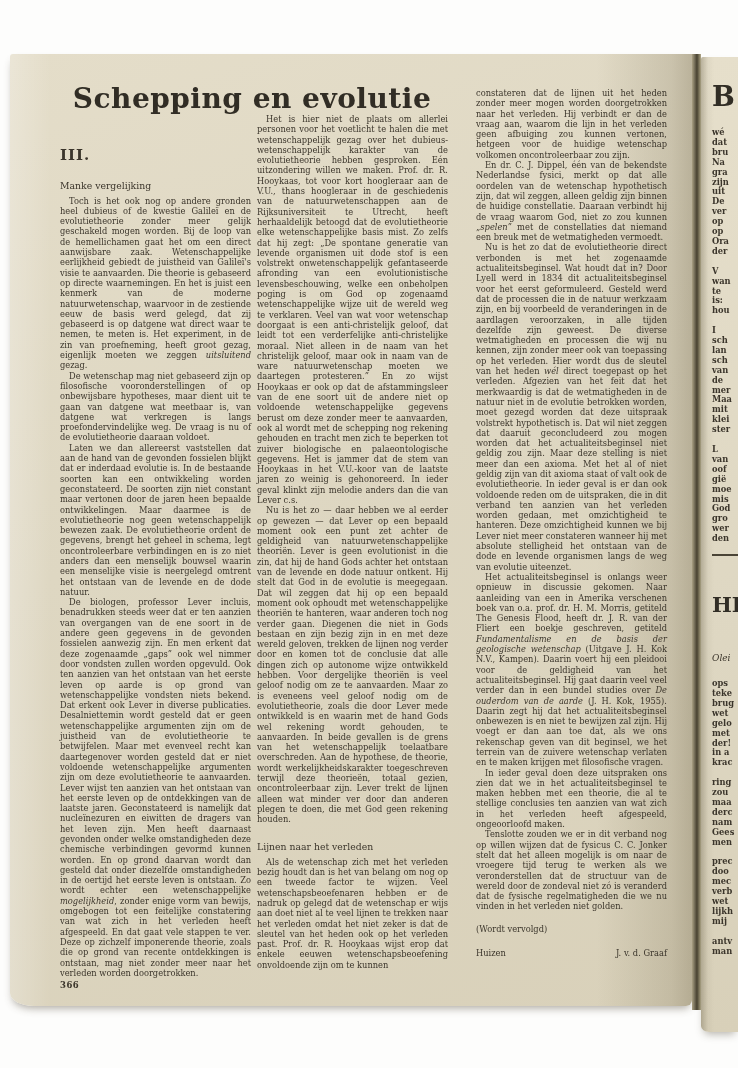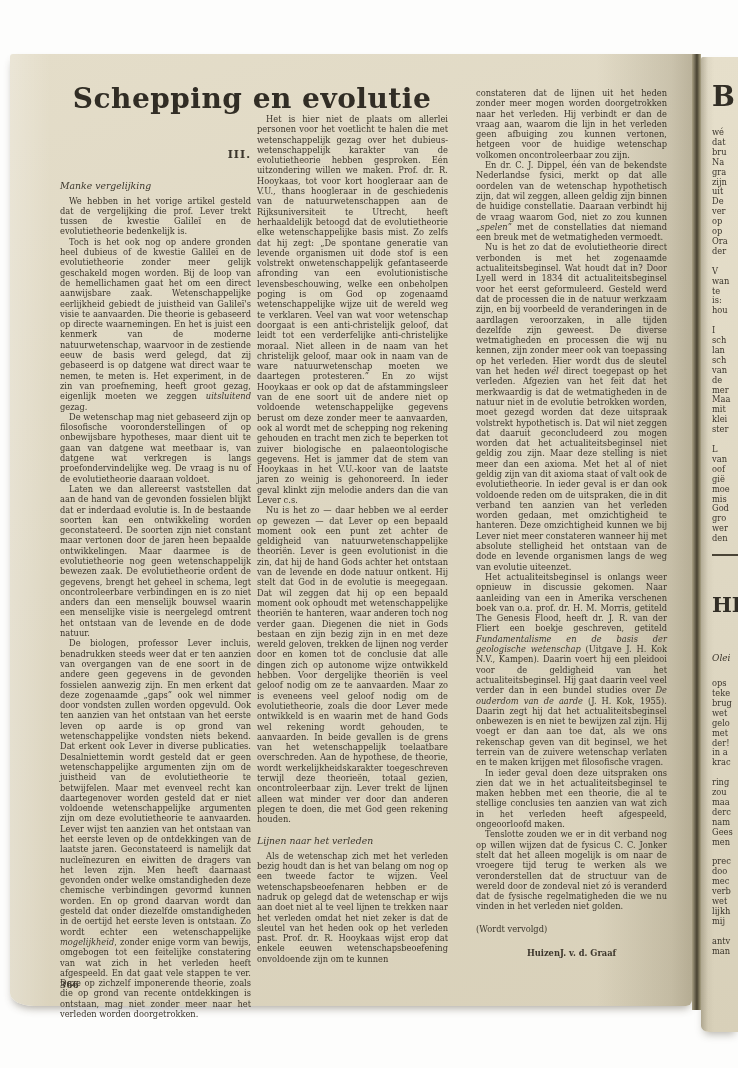--- a/index.html
+++ b/index.html
@@ -24,62 +24,61 @@
   .col {
     position:absolute; width:191px;
     font-size:8.3px; line-height:10.3px; text-align:justify;
     hyphens:auto; -webkit-hyphens:auto;
   }
   .col p { text-indent:9px; }
   .col p.noindent { text-indent:0; }
   .col1 { left:50px; top:96px; }
   .col2 { left:247px; top:60px; }
   .col3 { left:458px; top:34px;margin-left:8px; }
-  .section-num { text-align:right; font-weight:bold; font-size:11px; letter-spacing:1px; margin-bottom:21px; }
-  .subhead { font-style:italic; font-size:9.3px; margin-bottom:4px; text-align:left; }
-  .subhead.mt { margin-top:12px; }
+  .section-num { text-align:left; font-weight:bold; font-size:15px; letter-spacing:1px; margin-bottom:21px; }
+  .subhead { font-size:9.3px; margin-bottom:4px; text-align:left; }
+  .subhead.mt { margin-top:18px; }
   .closing { margin-top:12px; text-indent:0 !important; }
-  .signature-row { display:flex; justify-content:center; margin-top:14px;font-weight:bold; }
+  .signature-row { display:flex; justify-content:space-between; margin-top:14px; }
   .page-number { position:absolute; left:50px; bottom:16px; font-weight:bold; font-size:8.5px; letter-spacing:.5px; }
 
   
   .gutter {
     position:absolute; left:692px; top:54px; width:9px; height:956px;
     background:linear-gradient(to right, #aaa184 0%, #6b6450 35%, #474130 55%, #8d8569 85%, #b5ac8f 100%);
   }
 
   
   .page-right {
     position:absolute; left:701px; top:57px; width:37px; height:975px;
     background:
       linear-gradient(to right, rgba(80,72,48,.30) 0, rgba(80,72,48,.05) 7px, rgba(0,0,0,0) 13px),
       linear-gradient(170deg, #e6dfcb 0%, #ded7c2 60%, #d8d0b9 100%);
     border-radius:2px 0 0 8px / 2px 0 0 6px;
     box-shadow:0 5px 8px -3px rgba(70,63,45,.4);
     color:#3b352b; padding:24px 0 0 11px; overflow:hidden;
   }
   .np-b { font-size:27px; font-weight:bold; color:#312d25; }
-  .np-frag { margin-top:16px; font-size:8.3px; line-height:9.9px; white-space:pre-line; }
+  .np-frag { margin-top:16px; font-size:8.3px; line-height:9.9px; white-space:pre-line;font-weight:bold; }
   .np-rule { width:34px; height:2px; background:#4a4436; margin:10px 0 12px; }
   .np-hi { font-size:21px; font-weight:bold; color:#312d25;margin-top:36px; }
   .np-ole { margin-top:36px; font-style:italic; font-size:9px; }
 </style>
 </head>
 <body>
 
 <div class="scene">
 
   <div class="page-left">
 
     <h1 class="title">Schepping en evolutie</h1>
 
     <div class="col col1">
       <div class="section-num">III.</div>
       <div class="subhead">Manke vergelijking</div>
-      <p>We hebben in het vorige artikel gesteld dat de vergelijking die prof. Lever trekt tussen de kwestie Galileï en de evolutietheorie bedenkelijk is.</p>
       <p>Toch is het ook nog op andere gronden heel dubieus of de kwestie Galileï en de evolutietheorie zonder meer gelijk geschakeld mogen worden. Bij de loop van de hemellichamen gaat het om een direct aanwijsbare zaak. Wetenschappelijke eerlijkheid gebiedt de juistheid van Galileï's visie te aanvaarden. Die theorie is gebaseerd op directe waarnemingen. En het is juist een kenmerk van de moderne natuurwetenschap, waarvoor in de zestiende eeuw de basis werd gelegd, dat zij gebaseerd is op datgene wat direct waar te nemen, te meten is. Het experiment, in de zin van proefneming, heeft groot gezag, eigenlijk moeten we zeggen <i>uitsluitend</i> gezag.</p>
       <p>De wetenschap mag niet gebaseerd zijn op filosofische vooronderstellingen of op onbewijsbare hypotheses, maar dient uit te gaan van datgene wat meetbaar is, van datgene wat verkregen is langs proefondervindelijke weg. De vraag is nu of de evolutietheorie daaraan voldoet.</p>
       <p>Laten we dan allereerst vaststellen dat aan de hand van de gevonden fossielen blijkt dat er inderdaad evolutie is. In de bestaande soorten kan een ontwikkeling worden geconstateerd. De soorten zijn niet constant maar vertonen door de jaren heen bepaalde ontwikkelingen. Maar daarmee is de evolutietheorie nog geen wetenschappelijk bewezen zaak. De evolutietheorie ordent de gegevens, brengt het geheel in schema, legt oncontroleerbare verbindingen en is zo niet anders dan een menselijk bouwsel waarin een menselijke visie is neergelegd omtrent het ontstaan van de levende en de dode natuur.</p>
       <p>De biologen, professor Lever incluis, benadrukken steeds weer dat er ten aanzien van overgangen van de ene soort in de andere geen gegevens in de gevonden fossielen aanwezig zijn. En men erkent dat deze zogenaamde „gaps” ook wel nimmer door vondsten zullen worden opgevuld. Ook ten aanzien van het ontstaan van het eerste leven op aarde is op grond van wetenschappelijke vondsten niets bekend. Dat erkent ook Lever in diverse publicaties. Desalniettemin wordt gesteld dat er geen wetenschappelijke argumenten zijn om de juistheid van de evolutietheorie te betwijfelen. Maar met evenveel recht kan daartegenover worden gesteld dat er niet voldoende wetenschappelijke argumenten zijn om deze evolutietheorie te aanvaarden. Lever wijst ten aanzien van het ontstaan van het eerste leven op de ontdekkingen van de laatste jaren. Geconstateerd is namelijk dat nucleïnezuren en eiwitten de dragers van het leven zijn. Men heeft daarnaast gevonden onder welke omstandigheden deze chemische verbindingen gevormd kunnen worden. En op grond daarvan wordt dan gesteld dat onder diezelfde omstandigheden in de oertijd het eerste leven is ontstaan. Zo wordt echter een wetenschappelijke <i>mogelijkheid</i>, zonder enige vorm van bewijs, omgebogen tot een feitelijke constatering van wat zich in het verleden heeft afgespeeld. En dat gaat vele stappen te ver. Deze op zichzelf imponerende theorie, zoals die op grond van recente ontdekkingen is ontstaan, mag niet zonder meer naar het verleden worden doorgetrokken.</p>
     </div>
 
     <div class="col col2">
       <p>Het is hier niet de plaats om allerlei personen voor het voetlicht te halen die met wetenschappelijk gezag over het dubieus-wetenschappelijk karakter van de evolutietheorie hebben gesproken. Eén uitzondering willen we maken. Prof. dr. R. Hooykaas, tot voor kort hoogleraar aan de V.U., thans hoogleraar in de geschiedenis van de natuurwetenschappen aan de Rijksuniversiteit te Utrecht, heeft herhaaldelijk betoogd dat de evolutietheorie elke wetenschappelijke basis mist. Zo zelfs dat hij zegt: „De spontane generatie van levende organismen uit dode stof is een volstrekt onwetenschappelijk gefantaseerde afronding van een evolutionistische levensbeschouwing, welke een onbeholpen poging is om God op zogenaamd wetenschappelijke wijze uit de wereld weg te verklaren. Veel van wat voor wetenschap doorgaat is een anti-christelijk geloof, dat leidt tot een verderfelijke anti-christelijke moraal. Niet alleen in de naam van het christelijk geloof, maar ook in naam van de ware natuurwetenschap moeten we daartegen protesteren.” En zo wijst Hooykaas er ook op dat de afstammingsleer van de ene soort uit de andere niet op voldoende wetenschappelijke gegevens berust om deze zonder meer te aanvaarden, ook al wordt met de schepping nog rekening gehouden en tracht men zich te beperken tot zuiver biologische en palaeontologische gegevens. Het is jammer dat de stem van Hooykaas in het V.U.-koor van de laatste jaren zo weinig is gehonoreerd. In ieder geval klinkt zijn melodie anders dan die van Lever c.s.</p>
       <p>Nu is het zo — daar hebben we al eerder op gewezen — dat Lever op een bepaald moment ook een punt zet achter de geldigheid van natuurwetenschappelijke theoriën. Lever is geen evolutionist in die zin, dat hij de hand Gods achter het ontstaan van de levende en dode natuur ontkent. Hij stelt dat God in de evolutie is meegegaan. Dat wil zeggen dat hij op een bepaald moment ook ophoudt met wetenschappelijke theoriën te hanteren, waar anderen toch nog verder gaan. Diegenen die niet in Gods bestaan en zijn bezig zijn in en met deze wereld geloven, trekken de lijnen nog verder door en komen tot de conclusie dat alle dingen zich op autonome wijze ontwikkeld hebben. Voor dergelijke theoriën is veel geloof nodig om ze te aanvaarden. Maar zo is eveneens veel geloof nodig om de evolutietheorie, zoals die door Lever mede ontwikkeld is en waarin met de hand Gods wel rekening wordt gehouden, te aanvaarden. In beide gevallen is de grens van het wetenschappelijk toelaatbare overschreden. Aan de hypothese, de theorie, wordt werkelijkheidskarakter toegeschreven terwijl deze theorieën, totaal gezien, oncontroleerbaar zijn. Lever trekt de lijnen alleen wat minder ver door dan anderen plegen te doen, die met God geen rekening houden.</p>
       <div class="subhead mt">Lijnen naar het verleden</div>

